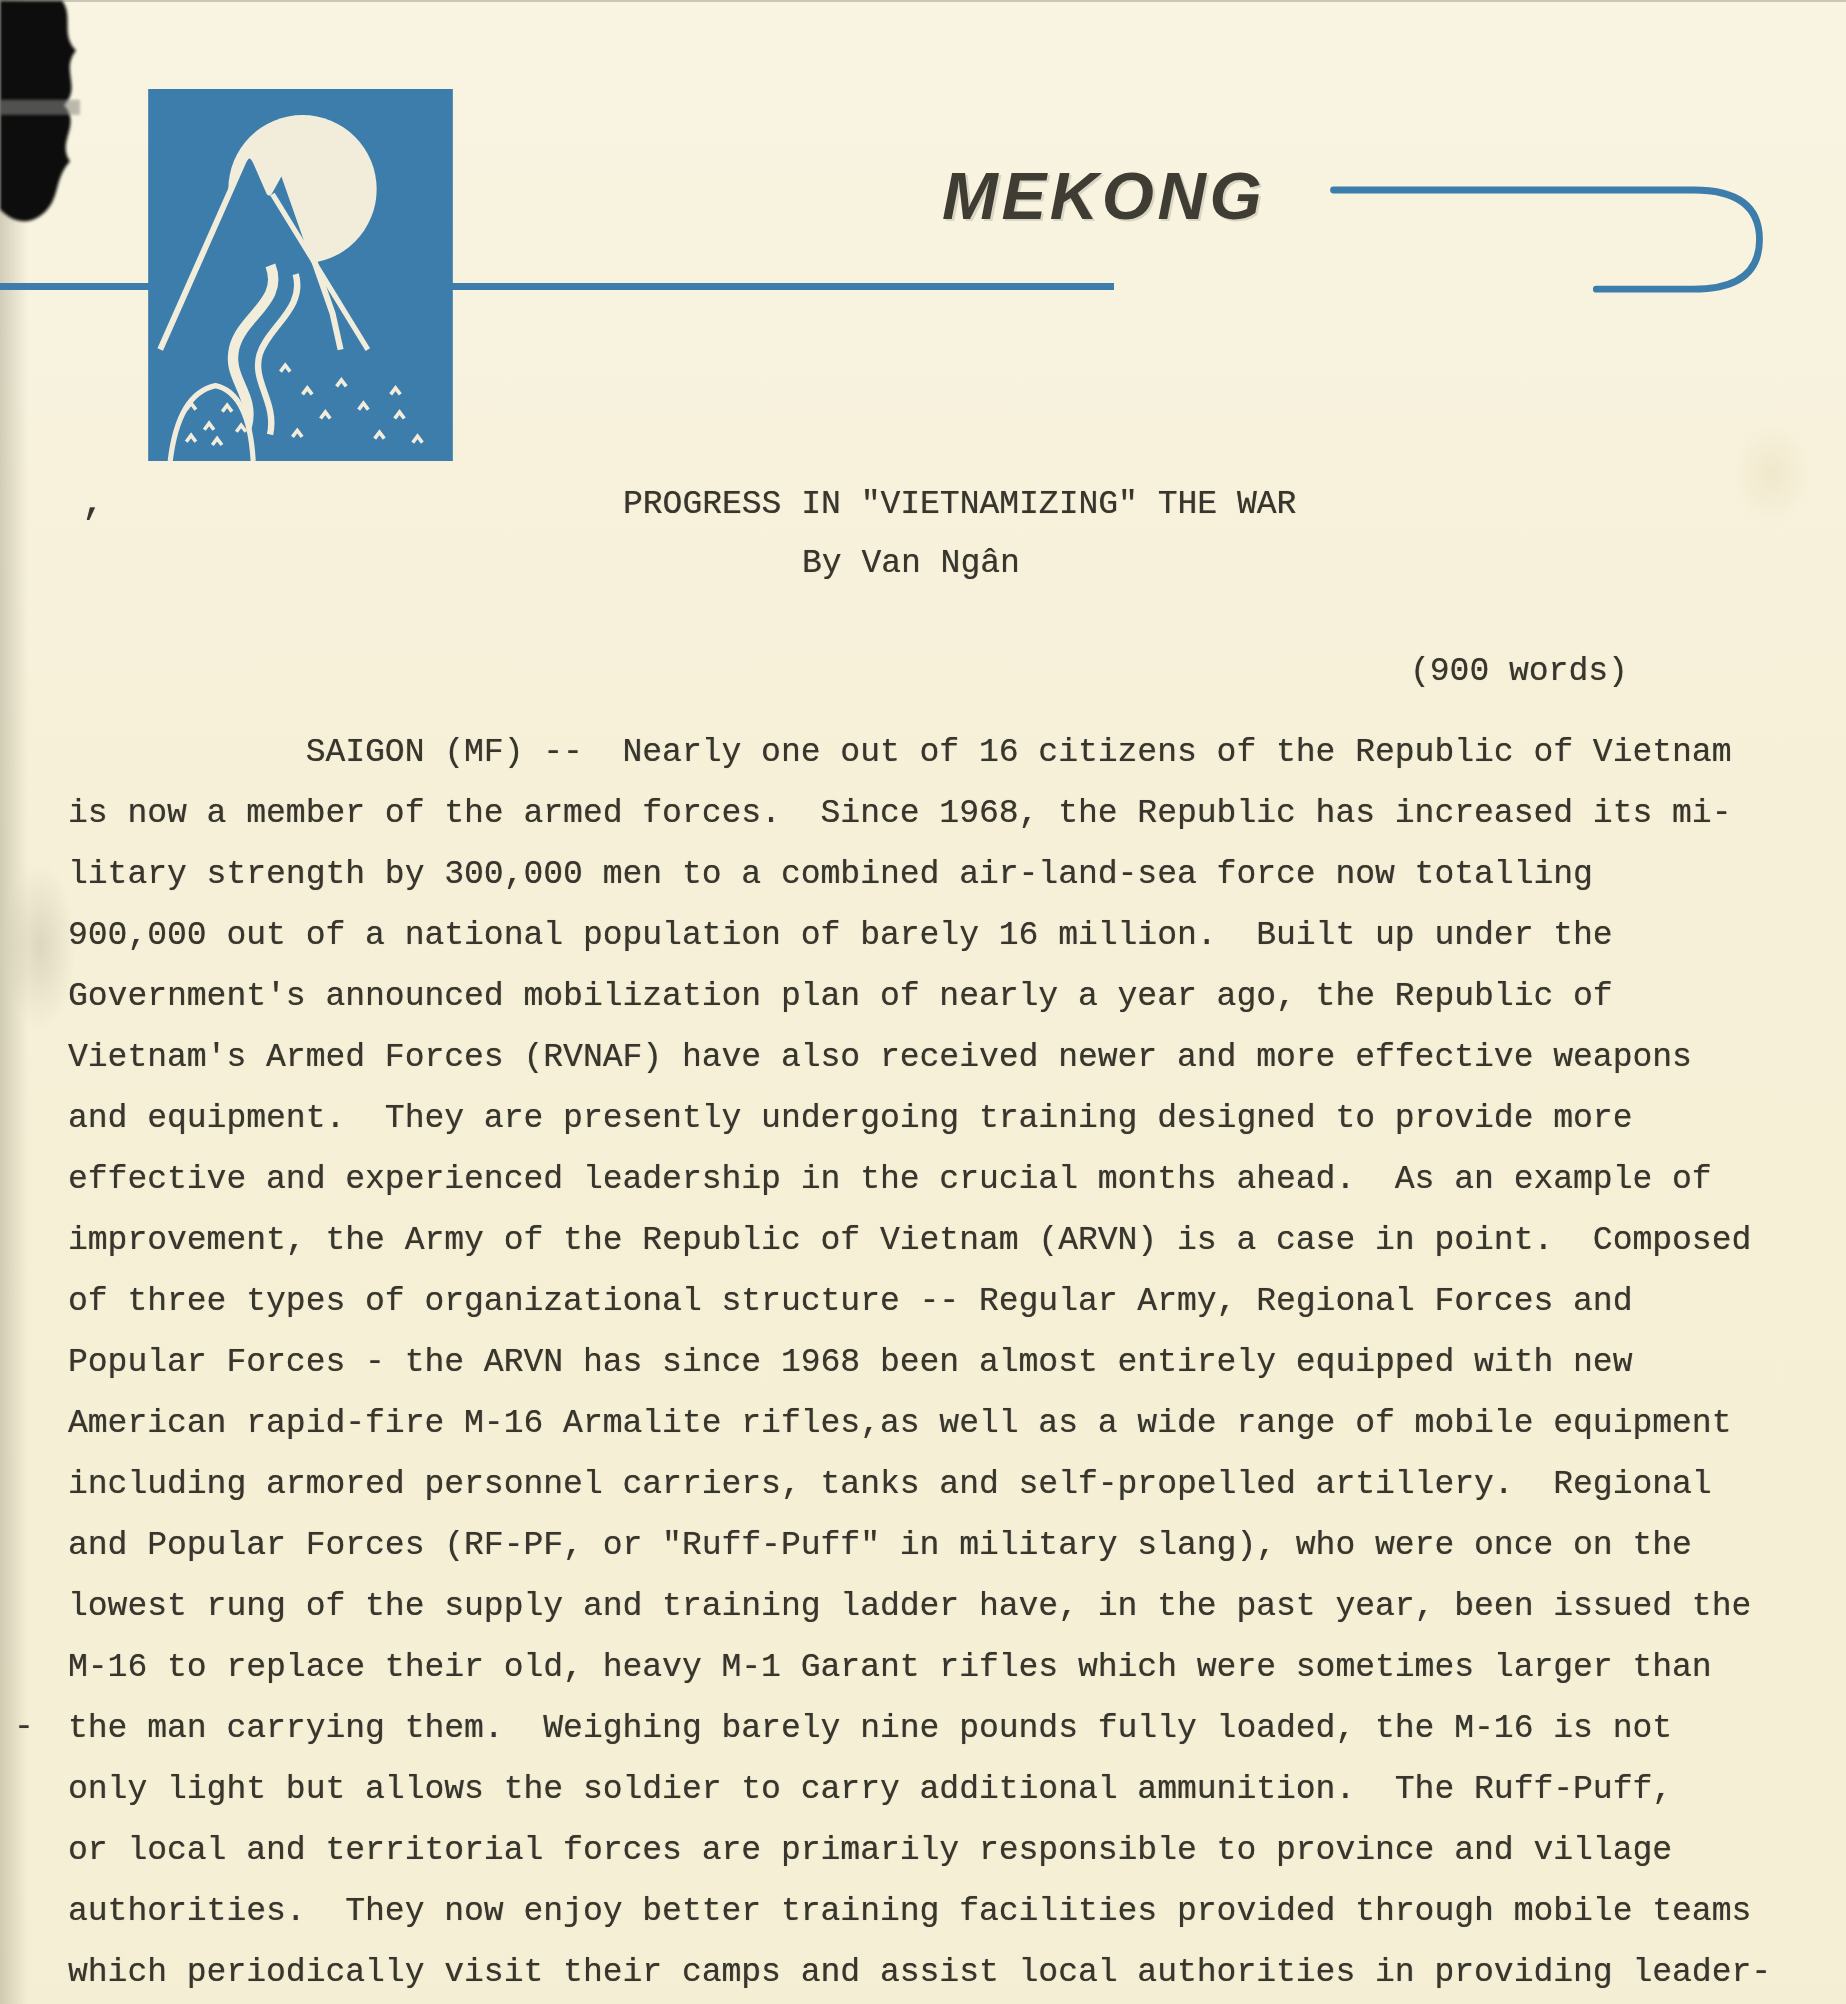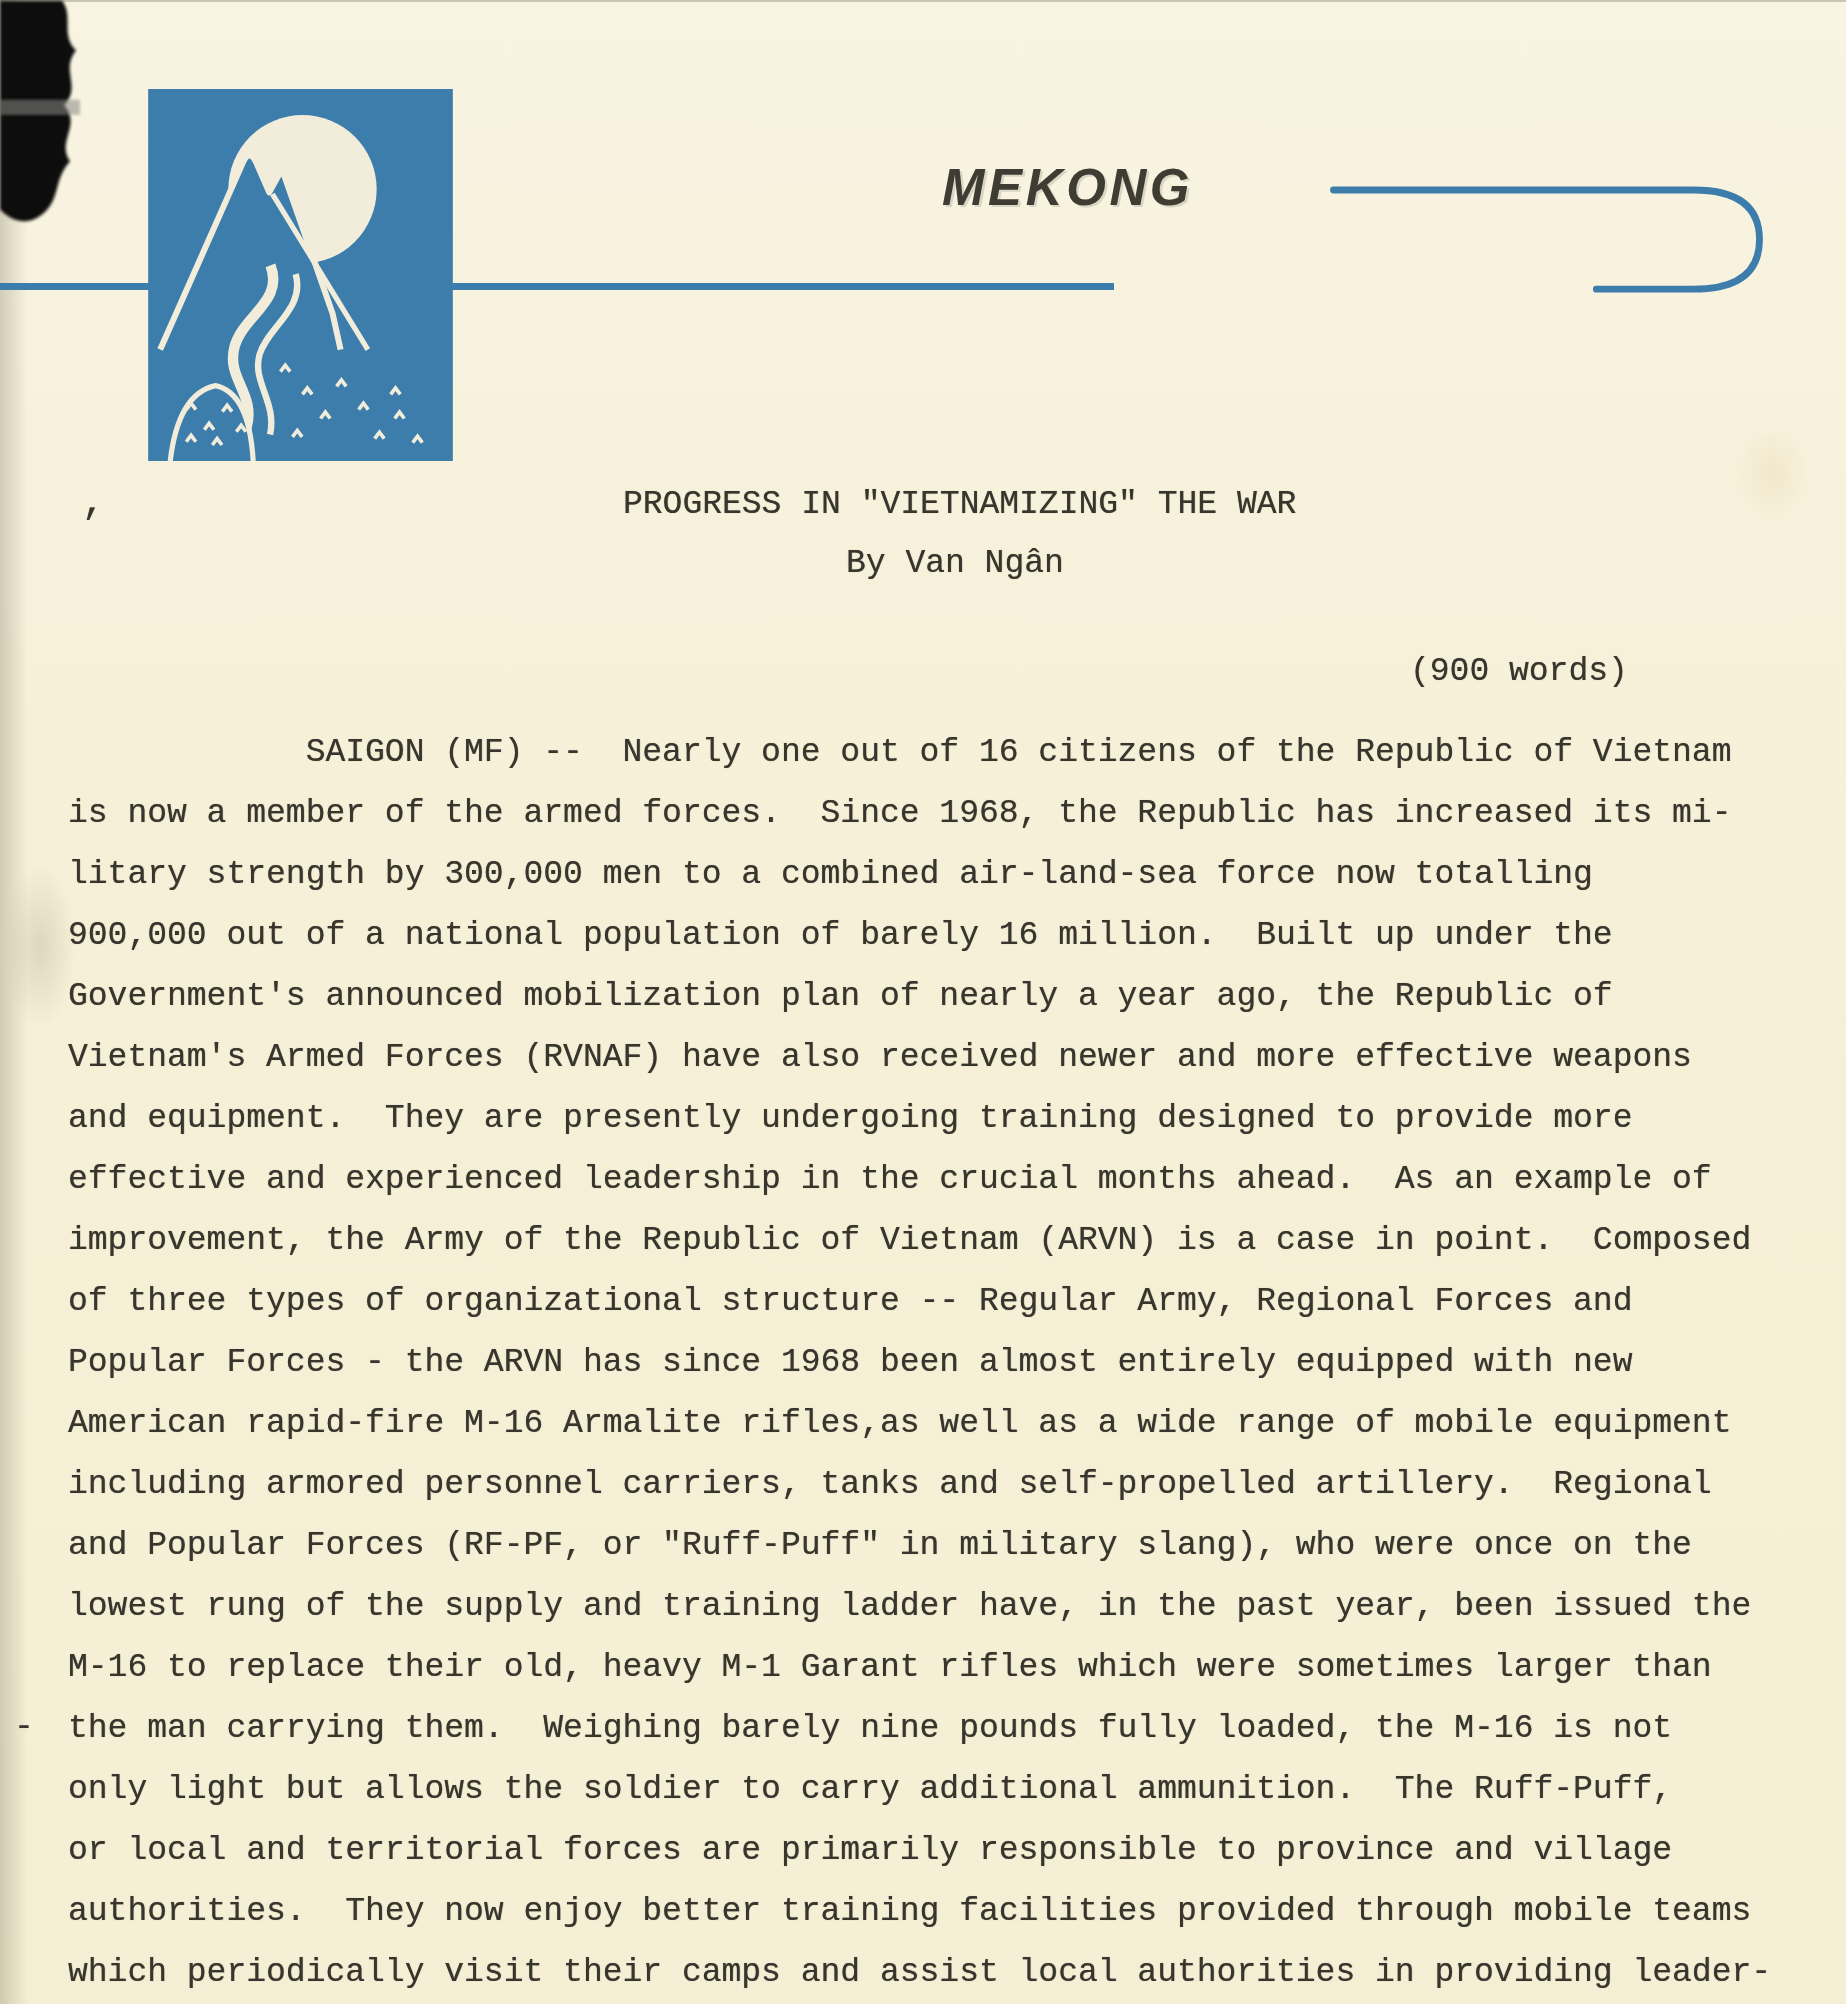--- a/index.html
+++ b/index.html
@@ -22,21 +22,21 @@
   .mono{
     font-family:"Liberation Mono","DejaVu Sans Mono",monospace;
     font-size:33px;color:#37352c;white-space:pre;
     text-shadow:0 0 0.8px rgba(55,53,44,.5), 0.4px 0.4px 0 rgba(55,53,44,.25);
   }
   .para{position:absolute;left:68px;}
   .tline{height:61px;line-height:61px;}
   .abs{position:absolute;}
   .brand{
     font-weight:700;font-style:italic;line-height:1;
-    font-size:51px;letter-spacing:3.6px;color:#3f3d33;
+    font-size:67px;letter-spacing:3.6px;color:#3f3d33;
     text-shadow:2.4px 2px 0 rgba(63,61,51,.16);
     white-space:pre;
   }
   .blue-line{position:absolute;background:#3c7dab;}
   .stain{position:absolute;border-radius:50%;pointer-events:none;}
   .stain.s2{left:4px;top:862px;width:72px;height:168px;
     background:radial-gradient(ellipse at center,rgba(130,125,100,.22),rgba(130,125,100,0) 70%);}
   .stain.s4{left:1732px;top:421px;width:80px;height:104px;
     background:radial-gradient(ellipse at center,rgba(190,160,80,.12),rgba(190,160,80,0) 70%);}
 </style>
@@ -92,21 +92,21 @@
       <path d="M660 882 l12 -16 l12 16"></path>
         <path d="M605 762 l12 -16 l12 16"></path>
     </g>
   </svg>
 
   <div class="abs brand" style="left:942px;top:162px;">MEKONG</div>
 
   <div class="abs mono" style="left:82px;top:481px;font-size:38px;">,</div>
 
   <div class="abs mono" style="left:623px;top:486px;">PROGRESS IN "VIETNAMIZING" THE WAR</div>
-  <div class="abs mono" style="left:846px;top:545px;">By Van Ngân</div>
+  <div class="abs mono" style="left:802px;top:545px;">By Van Ngân</div>
   <div class="abs mono" style="left:1410px;top:653px;">(900 words)</div>
 
   <div class="para mono" style="top:722px;"><div class="tline">            SAIGON (MF) --  Nearly one out of 16 citizens of the Republic of Vietnam</div><div class="tline">is now a member of the armed forces.  Since 1968, the Republic has increased its mi-</div><div class="tline">litary strength by 300,000 men to a combined air-land-sea force now totalling</div><div class="tline">900,000 out of a national population of barely 16 million.  Built up under the</div><div class="tline">Government's announced mobilization plan of nearly a year ago, the Republic of</div><div class="tline">Vietnam's Armed Forces (RVNAF) have also received newer and more effective weapons</div><div class="tline">and equipment.  They are presently undergoing training designed to provide more</div><div class="tline">effective and experienced leadership in the crucial months ahead.  As an example of</div><div class="tline">improvement, the Army of the Republic of Vietnam (ARVN) is a case in point.  Composed</div><div class="tline">of three types of organizational structure -- Regular Army, Regional Forces and</div><div class="tline">Popular Forces - the ARVN has since 1968 been almost entirely equipped with new</div><div class="tline">American rapid-fire M-16 Armalite rifles,as well as a wide range of mobile equipment</div><div class="tline">including armored personnel carriers, tanks and self-propelled artillery.  Regional</div><div class="tline">and Popular Forces (RF-PF, or "Ruff-Puff" in military slang), who were once on the</div><div class="tline">lowest rung of the supply and training ladder have, in the past year, been issued the</div><div class="tline">M-16 to replace their old, heavy M-1 Garant rifles which were sometimes larger than</div><div class="tline">the man carrying them.  Weighing barely nine pounds fully loaded, the M-16 is not</div><div class="tline">only light but allows the soldier to carry additional ammunition.  The Ruff-Puff,</div><div class="tline">or local and territorial forces are primarily responsible to province and village</div><div class="tline">authorities.  They now enjoy better training facilities provided through mobile teams</div><div class="tline">which periodically visit their camps and assist local authorities in providing leader-</div></div>
 
   <div class="abs mono" style="left:14px;top:1709px;font-size:33px;">-</div>
 
 </div>
 
 
 </body></html>

